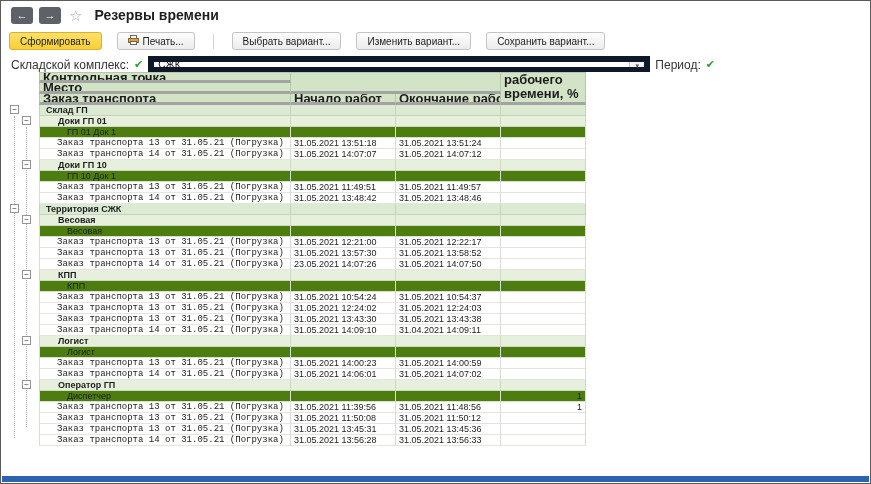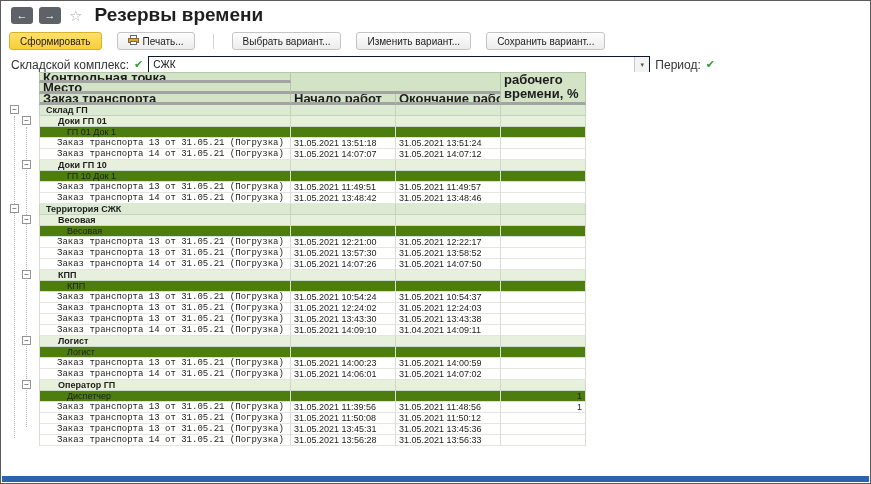--- a/index.html
+++ b/index.html
@@ -4,37 +4,37 @@
 <style>
   html,body { margin:0; padding:0; width:871px; height:484px; overflow:hidden;
               font-family:"Liberation Sans", sans-serif; background:#bfbfbf; }
   .window { position:absolute; inset:0; background:#ffffff; border:1px solid #5a5a5a; box-sizing:border-box; }
 
   
   .navbar { height:28px; display:flex; align-items:center; gap:6px; padding-left:10px; background:#fff; }
   .navbtn { width:22px; height:17px; border:none; border-radius:3px; background:#5d6268; color:#fff;
             font-size:11px; line-height:16px; text-align:center; padding:0; cursor:pointer; }
   .star { color:#a9adb2; font-size:15px; line-height:15px; margin:0 2px; cursor:pointer; }
-  .page-title { font-size:19px; font-weight:bold; color:#1e1e1e; margin-left:4px; }
+  .page-title { font-size:14px; font-weight:bold; color:#1e1e1e; margin-left:4px; }
 
   
   .toolbar { height:22px; display:flex; align-items:center; gap:15px; padding:1px 0 1px 8px; background:#fff; }
   .btn { font-family:"Liberation Sans", sans-serif; font-size:10px; color:#222;
          padding:2px 10px; height:18px; box-sizing:border-box;
          background:linear-gradient(#fdfdfd,#ececec); border:1px solid #c4c4c4; border-radius:3px; cursor:pointer;
          display:inline-flex; align-items:center; gap:4px; }
   .btn.primary { background:linear-gradient(#ffe06a,#f8cf35); border-color:#d8b12e; font-weight:normal; }
   .tsep { width:1px; height:15px; background:#d4d4d4; margin:0 3px; }
   .printer-icon { display:inline-block; }
 
   
   .filterbar { height:21px; display:flex; align-items:center; gap:5px; padding:1px 6px 1px 10px; background:#fff; }
   .flabel { font-size:12px; color:#333; white-space:nowrap; }
   .fcheck { color:#2f9e38; font-size:11px; line-height:11px; cursor:pointer; }
-  .combo { display:flex; width:548px; height:17px; border:1px solid #0f172a; box-sizing:border-box; background:#f9a8d4; }
+  .combo { display:flex; width:548px; height:17px; border:6px solid #0f172a; box-sizing:border-box; background:#f9a8d4; }
   .combo input { flex:1; border:none; outline:none; font-size:10px; padding:0 4px; font-family:"Liberation Sans", sans-serif; color:#111; }
   .combo .drop { width:15px; border:none; border-left:1px solid #c9c9c9; background:#f3f3f3; font-size:7px; color:#555; padding:0; cursor:pointer; }
   .period-input { width:146px; height:16px; box-sizing:border-box; border:2px solid #edbd00; background:#fffef6;
                   font-size:10px; padding:0 4px; font-family:"Liberation Sans", sans-serif; color:#111; outline:none;margin-top:40px; }
 
   
   .report { position:absolute; top:71px; left:8px; right:4px; bottom:12px; background:#fff; }
   .thead { display:grid; grid-template-columns:30px 252px 105px 105px 85px; grid-template-rows:11px 11px 11px; }
   .hcell { box-sizing:border-box; background:#d2e3c6; border-right:1px solid #b5c7ad; border-bottom:3px solid #a3a3a3;
            font-size:13px; font-weight:bold; line-height:10px; padding:0 3px; color:#1d1d1d; white-space:nowrap; overflow:hidden; }
@@ -230,21 +230,21 @@
         <div class="trow level-3">
           <div class="gutter"></div>
           <div class="cell c-label ind-3">Заказ транспорта 13 от 31.05.21 (Погрузка)</div>
           <div class="cell c-start">31.05.2021 13:57:30</div>
           <div class="cell c-end">31.05.2021 13:58:52</div>
           <div class="cell c-reserve"></div>
         </div>
         <div class="trow level-3">
           <div class="gutter"></div>
           <div class="cell c-label ind-3">Заказ транспорта 14 от 31.05.21 (Погрузка)</div>
-          <div class="cell c-start">31.05.2021 14:07:26</div>
+          <div class="cell c-start">23.05.2021 14:07:26</div>
           <div class="cell c-end">31.05.2021 14:07:50</div>
           <div class="cell c-reserve"></div>
         </div>
         <div class="trow level-1">
           <div class="gutter">
             <span class="exp lv1">−</span>
           </div>
           <div class="cell c-label ind-1">КПП</div>
           <div class="cell c-start"></div>
           <div class="cell c-end"></div>

